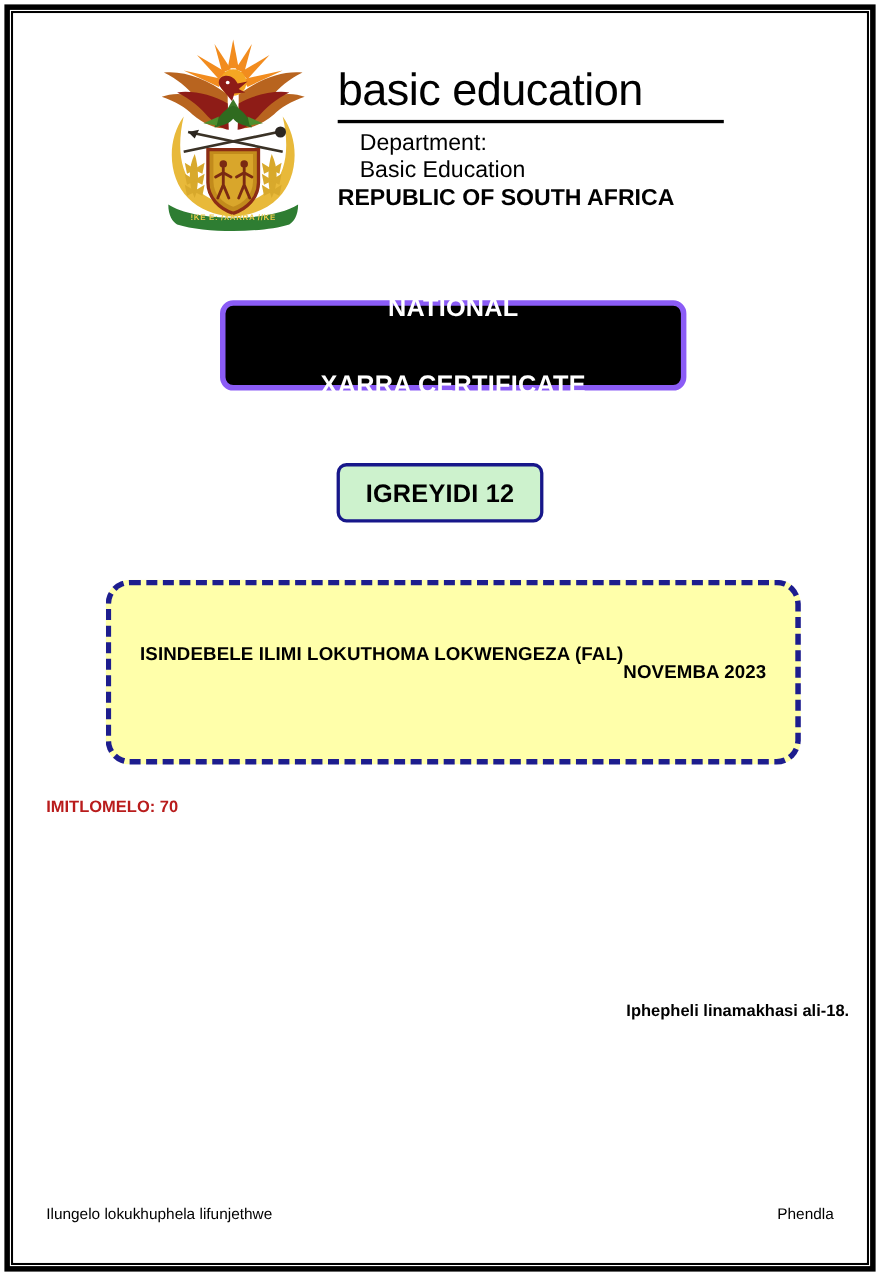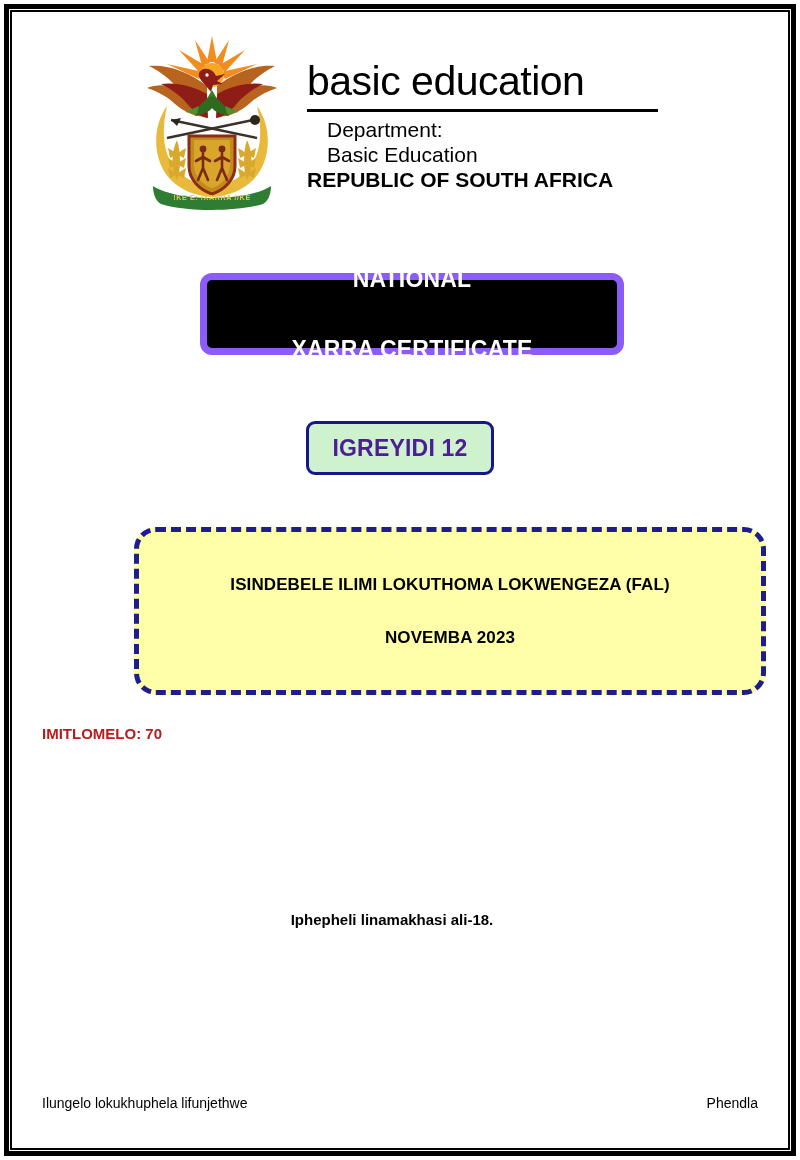--- a/index.html
+++ b/index.html
@@ -98,21 +98,21 @@
   }
 
   
   .nsc-box {
     position: absolute;
     left: 188px;
     top: 261px;
     width: 424px;
     height: 82px;
     background: #000000;
-    border: 7px solid #8b5cf6;
+    border: 5px solid #8b5cf6;
     border-radius: 12px;
     box-sizing: border-box;
     display: flex;
     flex-direction: column;
     align-items: center;
     justify-content: center;
     color: #ffffff;
     gap: 40px;
   }
   .nsc-line {
@@ -134,40 +134,39 @@
     border: 3px solid #17178a;
     border-radius: 9px;
     box-sizing: border-box;
     display: flex;
     align-items: center;
     justify-content: center;
   }
   .grade-text {
     font-size: 23px;
     font-weight: bold;
-    color: #4c1d95;
+    color: #000000;
     letter-spacing: 0.2px;
   }
 
   
   .subject-box {
     position: absolute;
     left: 84px;
     top: 515px;
     width: 632px;
     height: 168px;
     background: #ffffaa;
     border: 5px dashed #1d1d8e;
     border-radius: 22px;
     box-sizing: border-box;
     display: flex;
-    flex-direction: column;
+    flex-direction: row;
     align-items: center;
     justify-content: center;
-    margin-left: 38px;
   }
   .subject-line {
     font-size: 17px;
     font-weight: bold;
     color: #000000;
     text-align: center;
     letter-spacing: 0.1px;
   }
   .subject-line.l1 { margin-bottom: 33px; }
   .subject-line.l2 { margin-bottom: 33px; }
@@ -186,21 +185,21 @@
     color: #b91c1c;
   }
   .meta-line.marks  { margin-bottom: 22px; }
 
   
   .pagecount {
     position: absolute;
     left: 0;
     top: 899px;
     width: 760px;
-    text-align: center;
+    text-align: right;
     font-size: 15px;
     font-weight: bold;
     color: #000000;
   }
 
   
   .footer {
     position: absolute;
     left: 30px;
     top: 1083px;

